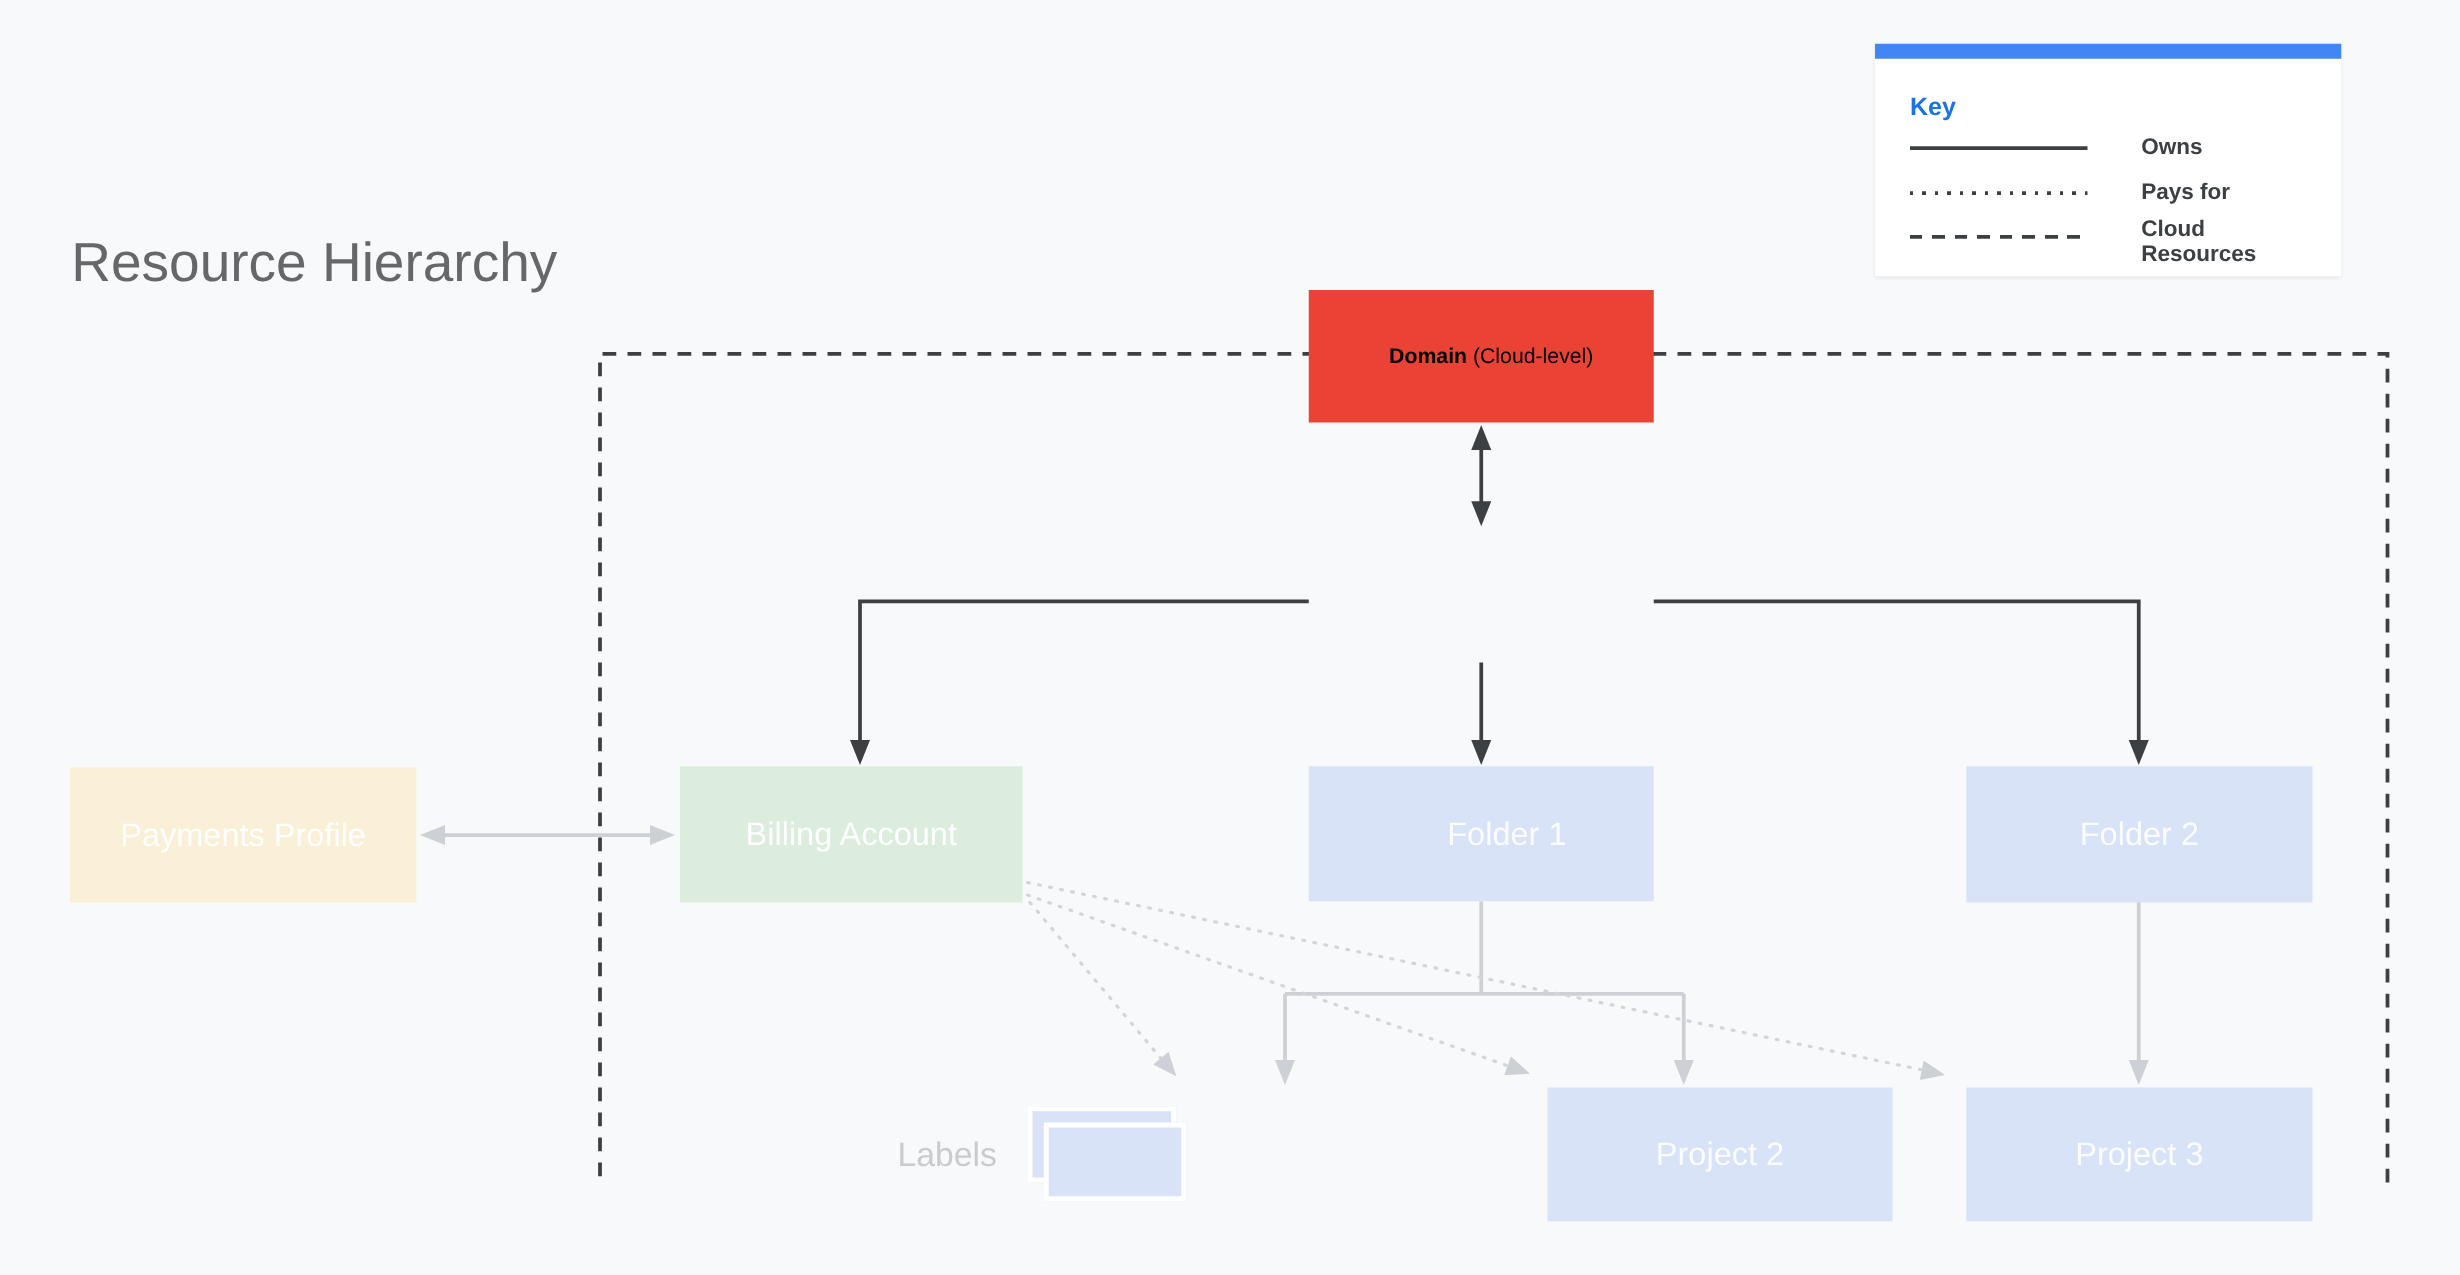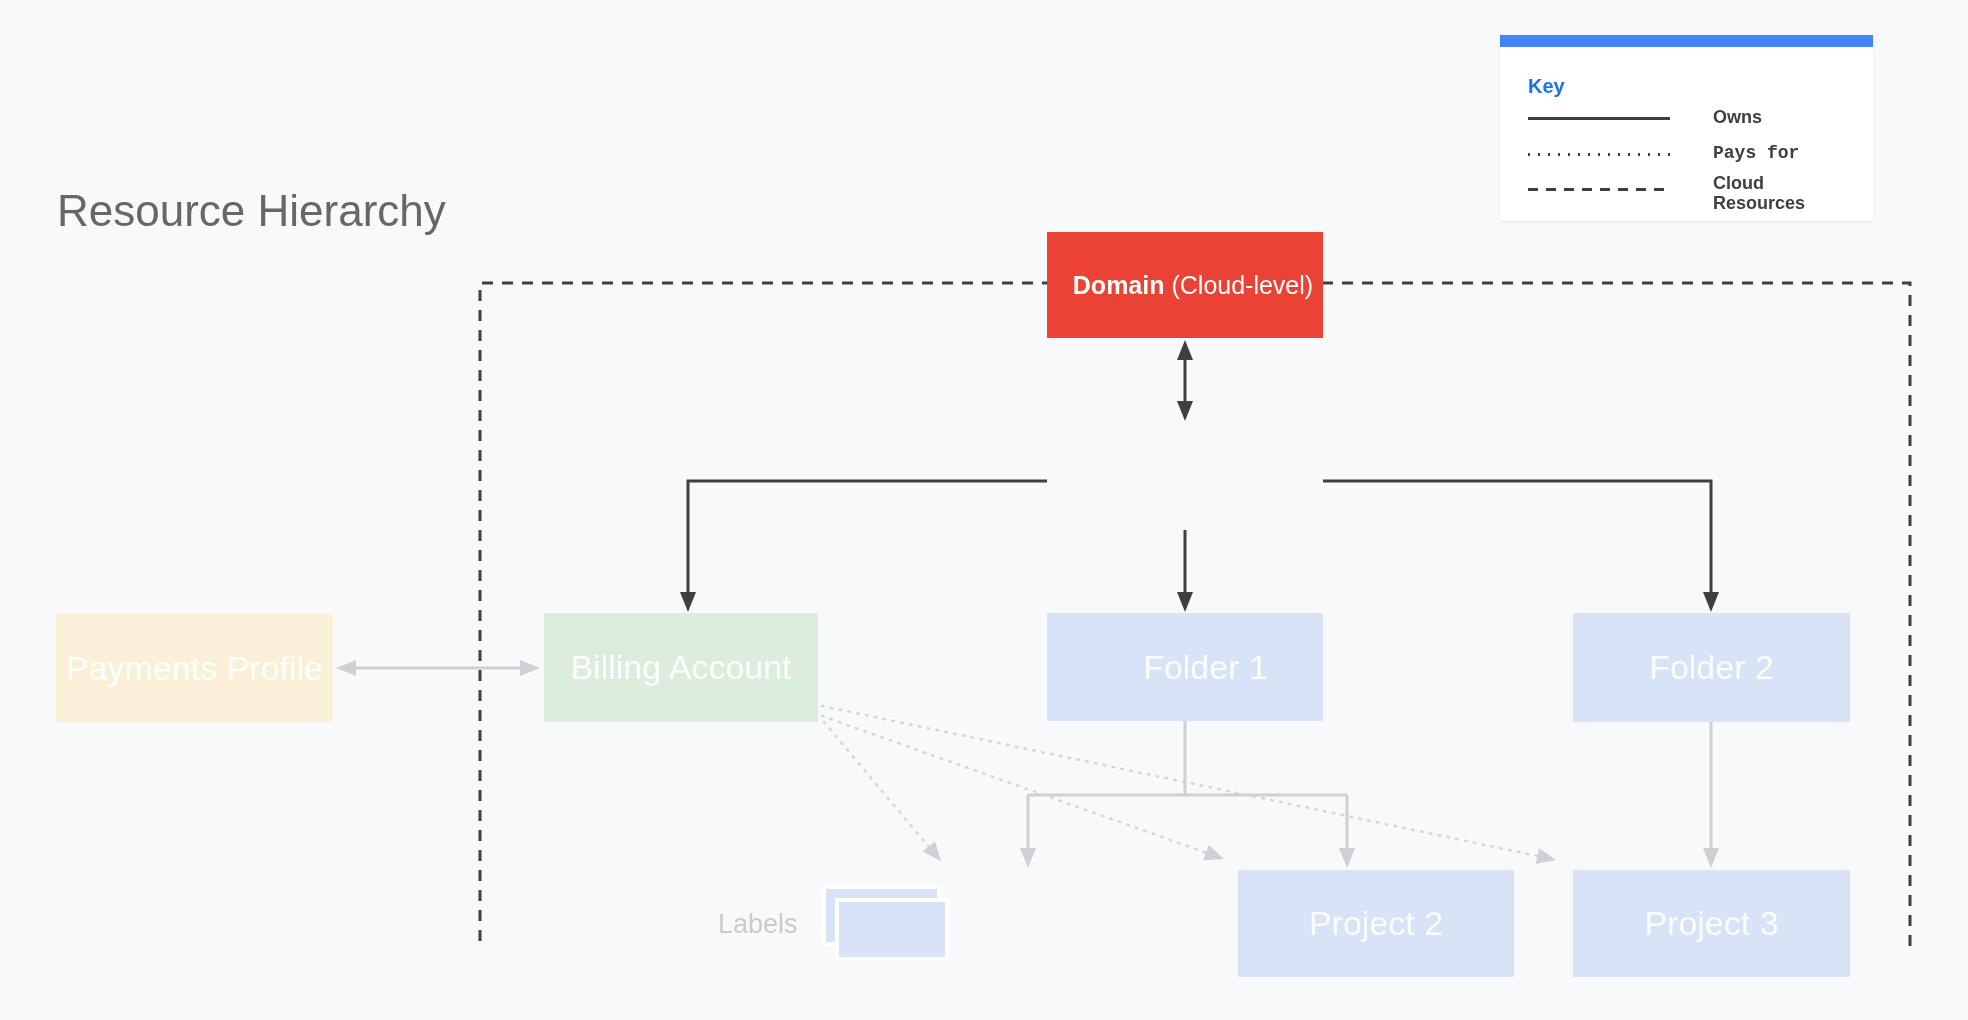--- a/index.html
+++ b/index.html
@@ -7,22 +7,22 @@
     --cream-box:#FAF0D7; --key-bar-blue:#4285F4; --key-title-blue:#1A73E8;
     --dark-line:#3C4043; --light-line:#CDD0D4; --dotted-line:#D2D5D9;
     --title-gray:#64686B; --labels-gray:#C9CBCF;
   }
   *{margin:0;padding:0;box-sizing:border-box;}
   body{font-family:"Liberation Sans",sans-serif;background:var(--bg);}
   .canvas{position:relative;width:1968px;height:1020px;background:var(--bg);overflow:hidden;}
   .edges{position:absolute;left:0;top:0;z-index:1;}
   .page-title{position:absolute;left:57px;top:186px;font-size:44px;color:var(--title-gray);z-index:2;}
   .node{position:absolute;display:flex;align-items:center;justify-content:center;
-        font-size:34px;white-space:pre;z-index:2;}
-  .node.red{background:var(--red);color:#ffffff;font-size:25px;padding-left:16px;}
+        font-size:26px;white-space:pre;z-index:2;}
+  .node.red{background:var(--red);color:#000000;font-size:17px;padding-left:16px;}
   .node.red .b{font-weight:bold;}
   .node.blue{background:var(--blue-box);color:rgba(255,255,255,0.88);}
   .node.green{background:var(--green-box);color:rgba(255,255,255,0.92);}
   .node.cream{background:var(--cream-box);color:rgba(255,255,255,0.93);}
   .label-card{position:absolute;border:4px solid #FFFFFF;background:var(--blue-box);}
   .labels-caption{position:absolute;left:706px;top:909px;font-size:27px;color:var(--labels-gray);z-index:2;margin-left:12px;}
   .key-panel{position:absolute;left:1500px;top:35px;width:373px;height:186px;background:#FFFFFF;
              z-index:5;box-shadow:0 1px 3px rgba(60,64,67,0.10);}
   .key-bar{position:absolute;left:0;top:0;width:100%;height:12px;background:var(--key-bar-blue);}
   .key-title{position:absolute;left:28px;top:40px;font-size:20px;font-weight:bold;color:var(--key-title-blue);}
@@ -114,19 +114,19 @@
   <div class="label-card" style="left:835px;top:898px;width:114px;height:63px;z-index:4;"></div>
 
   <div class="key-panel">
     <div class="key-bar"></div>
     <div class="key-title">Key</div>
 
     <div class="key-sample solid" style="top:82px;"></div>
     <div class="key-label" style="top:72px;">Owns</div>
 
     <div class="key-sample dotted" style="top:118px;"></div>
-    <div class="key-label" style="top:108px;font-family:Liberation Mono, monospace;">Pays for</div>
+    <div class="key-label" style="top:108px;">Pays for</div>
 
     <div class="key-sample dashed" style="top:153px;"></div>
     <div class="key-label" style="top:138px;width:105px;">Cloud Resources</div>
   </div>
 
 </div>
 
 </body></html>

